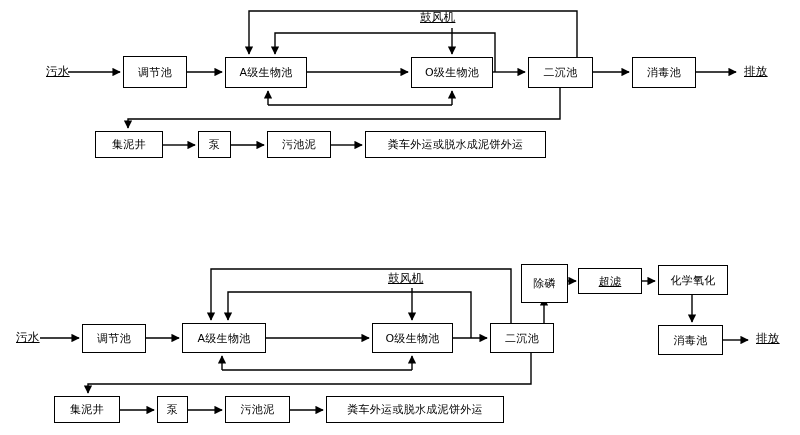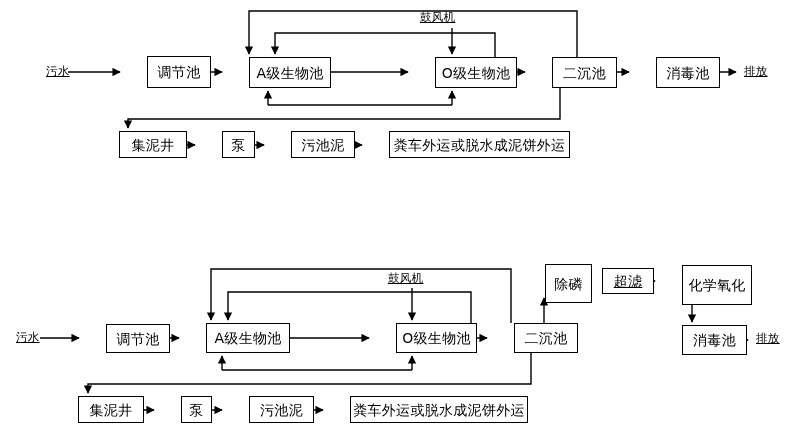--- a/index.html
+++ b/index.html
@@ -24,25 +24,24 @@
   }
   .node {
     position: absolute;
     box-sizing: border-box;
     border: 1.4px solid #000000;
     background: #ffffff;
     display: flex;
     align-items: center;
     justify-content: center;
     color: #000000;
-    font-size: 14px;
+    font-size: 11px;
     line-height: 1;
     letter-spacing: 0.3px;
     white-space: nowrap;
-    margin-left: 24px;
   }
   .free-label {
     position: absolute;
     color: #000000;
     font-size: 11.5px;
     line-height: 1;
     white-space: nowrap;
     letter-spacing: 0.3px;
     text-decoration: underline;
   }
@@ -140,22 +139,22 @@
 
   <div class="free-label" style="left:46px; top:66px;">污水</div>
   <div class="free-label" style="left:420px; top:12px;">鼓风机</div>
   <div class="free-label" style="left:744px; top:66px;">排放</div>
 
   <div class="node" style="left:82px; top:324px; width:64px; height:29px;">调节池</div>
   <div class="node" style="left:182px; top:323px; width:84px; height:30px;">A级生物池</div>
   <div class="node" style="left:372px; top:323px; width:81px; height:30px;">O级生物池</div>
   <div class="node" style="left:490px; top:323px; width:64px; height:30px;">二沉池</div>
   <div class="node" style="left:521px; top:264px; width:47px; height:39px;text-align:right;">除磷</div>
-  <div class="node" style="left:578px; top:268px; width:52px; height:26px;text-decoration:underline;">超滤</div>
-  <div class="node" style="left:658px; top:265px; width:70px; height:40px;">化学氧化</div>
+  <div class="node" style="left:578px; top:268px; width:64px; height:26px;text-decoration:underline;">超滤</div>
+  <div class="node" style="left:658px; top:265px; width:70px; height:30px;">化学氧化</div>
   <div class="node" style="left:658px; top:325px; width:65px; height:30px;">消毒池</div>
   <div class="node" style="left:54px; top:396px; width:66px; height:27px;">集泥井</div>
   <div class="node" style="left:157px; top:396px; width:31px; height:27px;">泵</div>
   <div class="node" style="left:225px; top:396px; width:65px; height:27px;">污池泥</div>
   <div class="node" style="left:326px; top:396px; width:178px; height:27px;">粪车外运或脱水成泥饼外运</div>
 
   <div class="free-label" style="left:16px; top:332px;">污水</div>
   <div class="free-label" style="left:388px; top:273px;">鼓风机</div>
   <div class="free-label" style="left:756px; top:333px;">排放</div>
 

